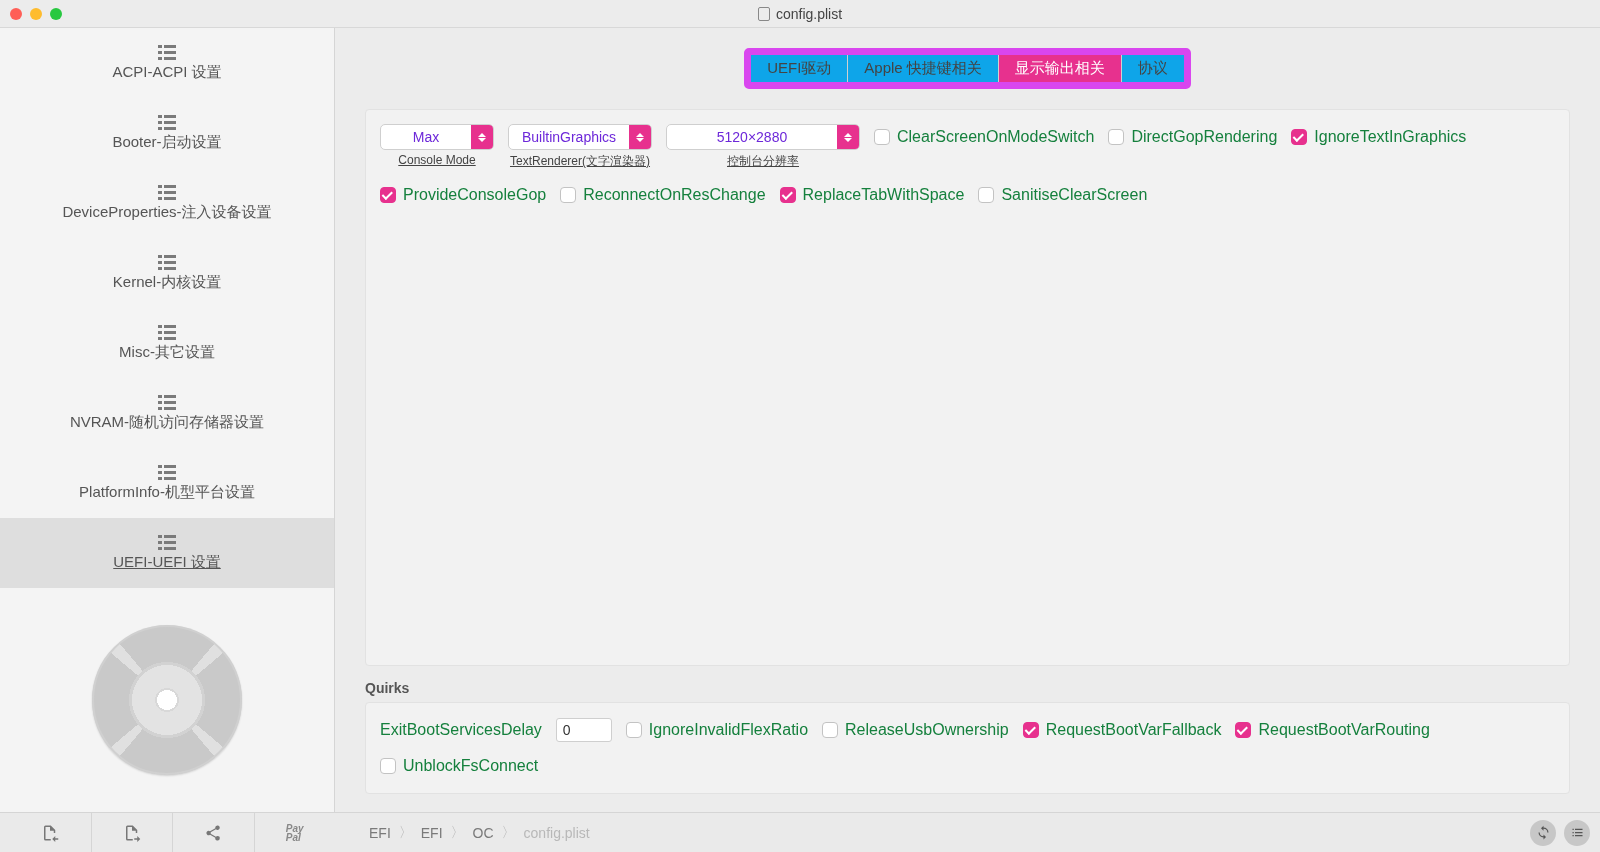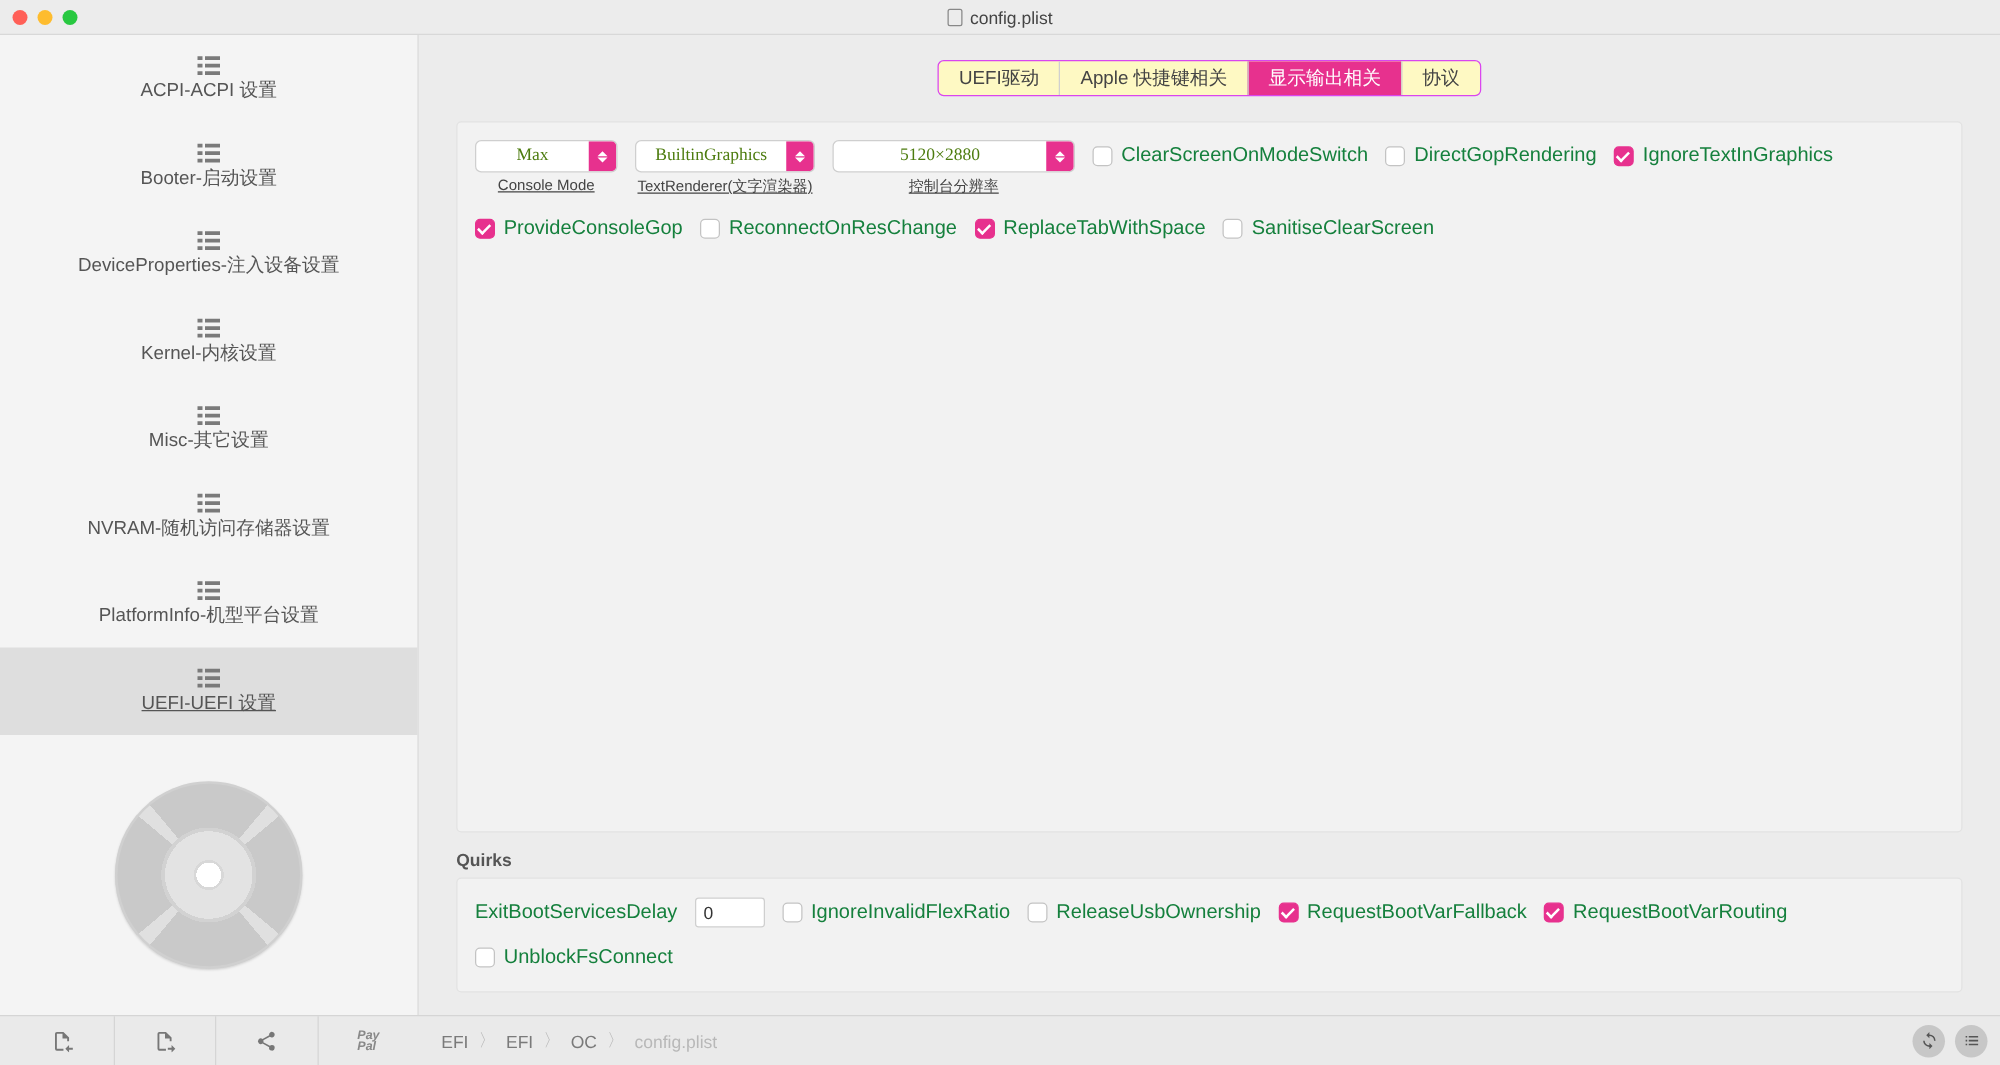--- a/index.html
+++ b/index.html
@@ -73,21 +73,21 @@
 }
 .main {
   flex: 1; display: flex; flex-direction: column;
   background: #ececec;
   padding: 20px 0 0 0;
 }
 .tabs {
   display: flex; align-items: center; justify-content: center;
   margin-bottom: 20px;
 }
-.tabs-row { display: inline-flex; border: 1px solid #d946ef; border-radius: 5px; overflow: hidden; background: #fef9c3; }
+.tabs-row { display: inline-flex; border: 7px solid #d946ef; border-radius: 5px; overflow: hidden; background: #0ea5e9; }
 .tab {
   padding: 4px 16px; font-size: 15px; color: #444;
   border-left: 1px solid #d0d0d0;
 }
 .tab:first-child { border-left: none; }
 .tab.active { background: #e7318e; color: #fff; }
 .panel {
   margin: 0 30px;
   background: #f2f2f2;
   border: 1px solid #e2e2e2;
@@ -98,21 +98,21 @@
   overflow: hidden;
 }
 .row { display: flex; flex-wrap: wrap; align-items: flex-start; gap: 14px 14px; }
 .row + .row { margin-top: 12px; }
 .ctrl-col { display: flex; flex-direction: column; align-items: center; }
 .combo {
   display: inline-flex; align-items: stretch; height: 26px;
   background: #fff; border: 1px solid #cfcfcf; border-radius: 5px; overflow: hidden;
 }
 .combo .combo-txt {
-  min-width: 100px; padding: 0 12px; display: flex; align-items: center; justify-content: center; font-size: 14px; color: #4d7c0f; font-family: Liberation Serif, serif;
+  min-width: 100px; padding: 0 12px; display: flex; align-items: center; justify-content: center; font-size: 14px; color: #6d28d9;
 }
 .combo .combo-btn {
   width: 22px; background: #e7318e; display: flex; flex-direction: column; align-items: center; justify-content: center; gap: 1px;
 }
 .chev { width: 0; height: 0; border-left: 4px solid transparent; border-right: 4px solid transparent; }
 .chev.up   { border-bottom: 4px solid #fff; }
 .chev.down { border-top: 4px solid #fff; }
 .sublabel { font-size: 12px; color: #444; margin-top: 3px; text-decoration: underline; }
 
 .chk-item { display: inline-flex; align-items: center; gap: 7px; height: 26px; }
@@ -139,21 +139,21 @@
 }
 .q-row { display: flex; flex-wrap: wrap; align-items: center; gap: 14px 14px; }
 .text-input {
   height: 24px; width: 56px; background: #fff; border: 1px solid #cfcfcf; border-radius: 3px;
   font-size: 14px; color: #333; padding: 0 6px;
 }
 
 .footer {
   height: 40px; display: flex; align-items: center;
   border-top: 1px solid #d5d5d5; background: #eaeaea;
-  padding: 0 10px; gap: 0;
+  padding: 0 10px; gap: 16px;
 }
 .footer .sidebar-tools {
   width: 325px; display: flex; align-items: center;
 }
 .tool {
   flex: 1; display: flex; align-items: center; justify-content: center;
   height: 40px; color: #777;
   border-right: 1px solid #d5d5d5;
 }
 .tool:last-child { border-right: none; }

